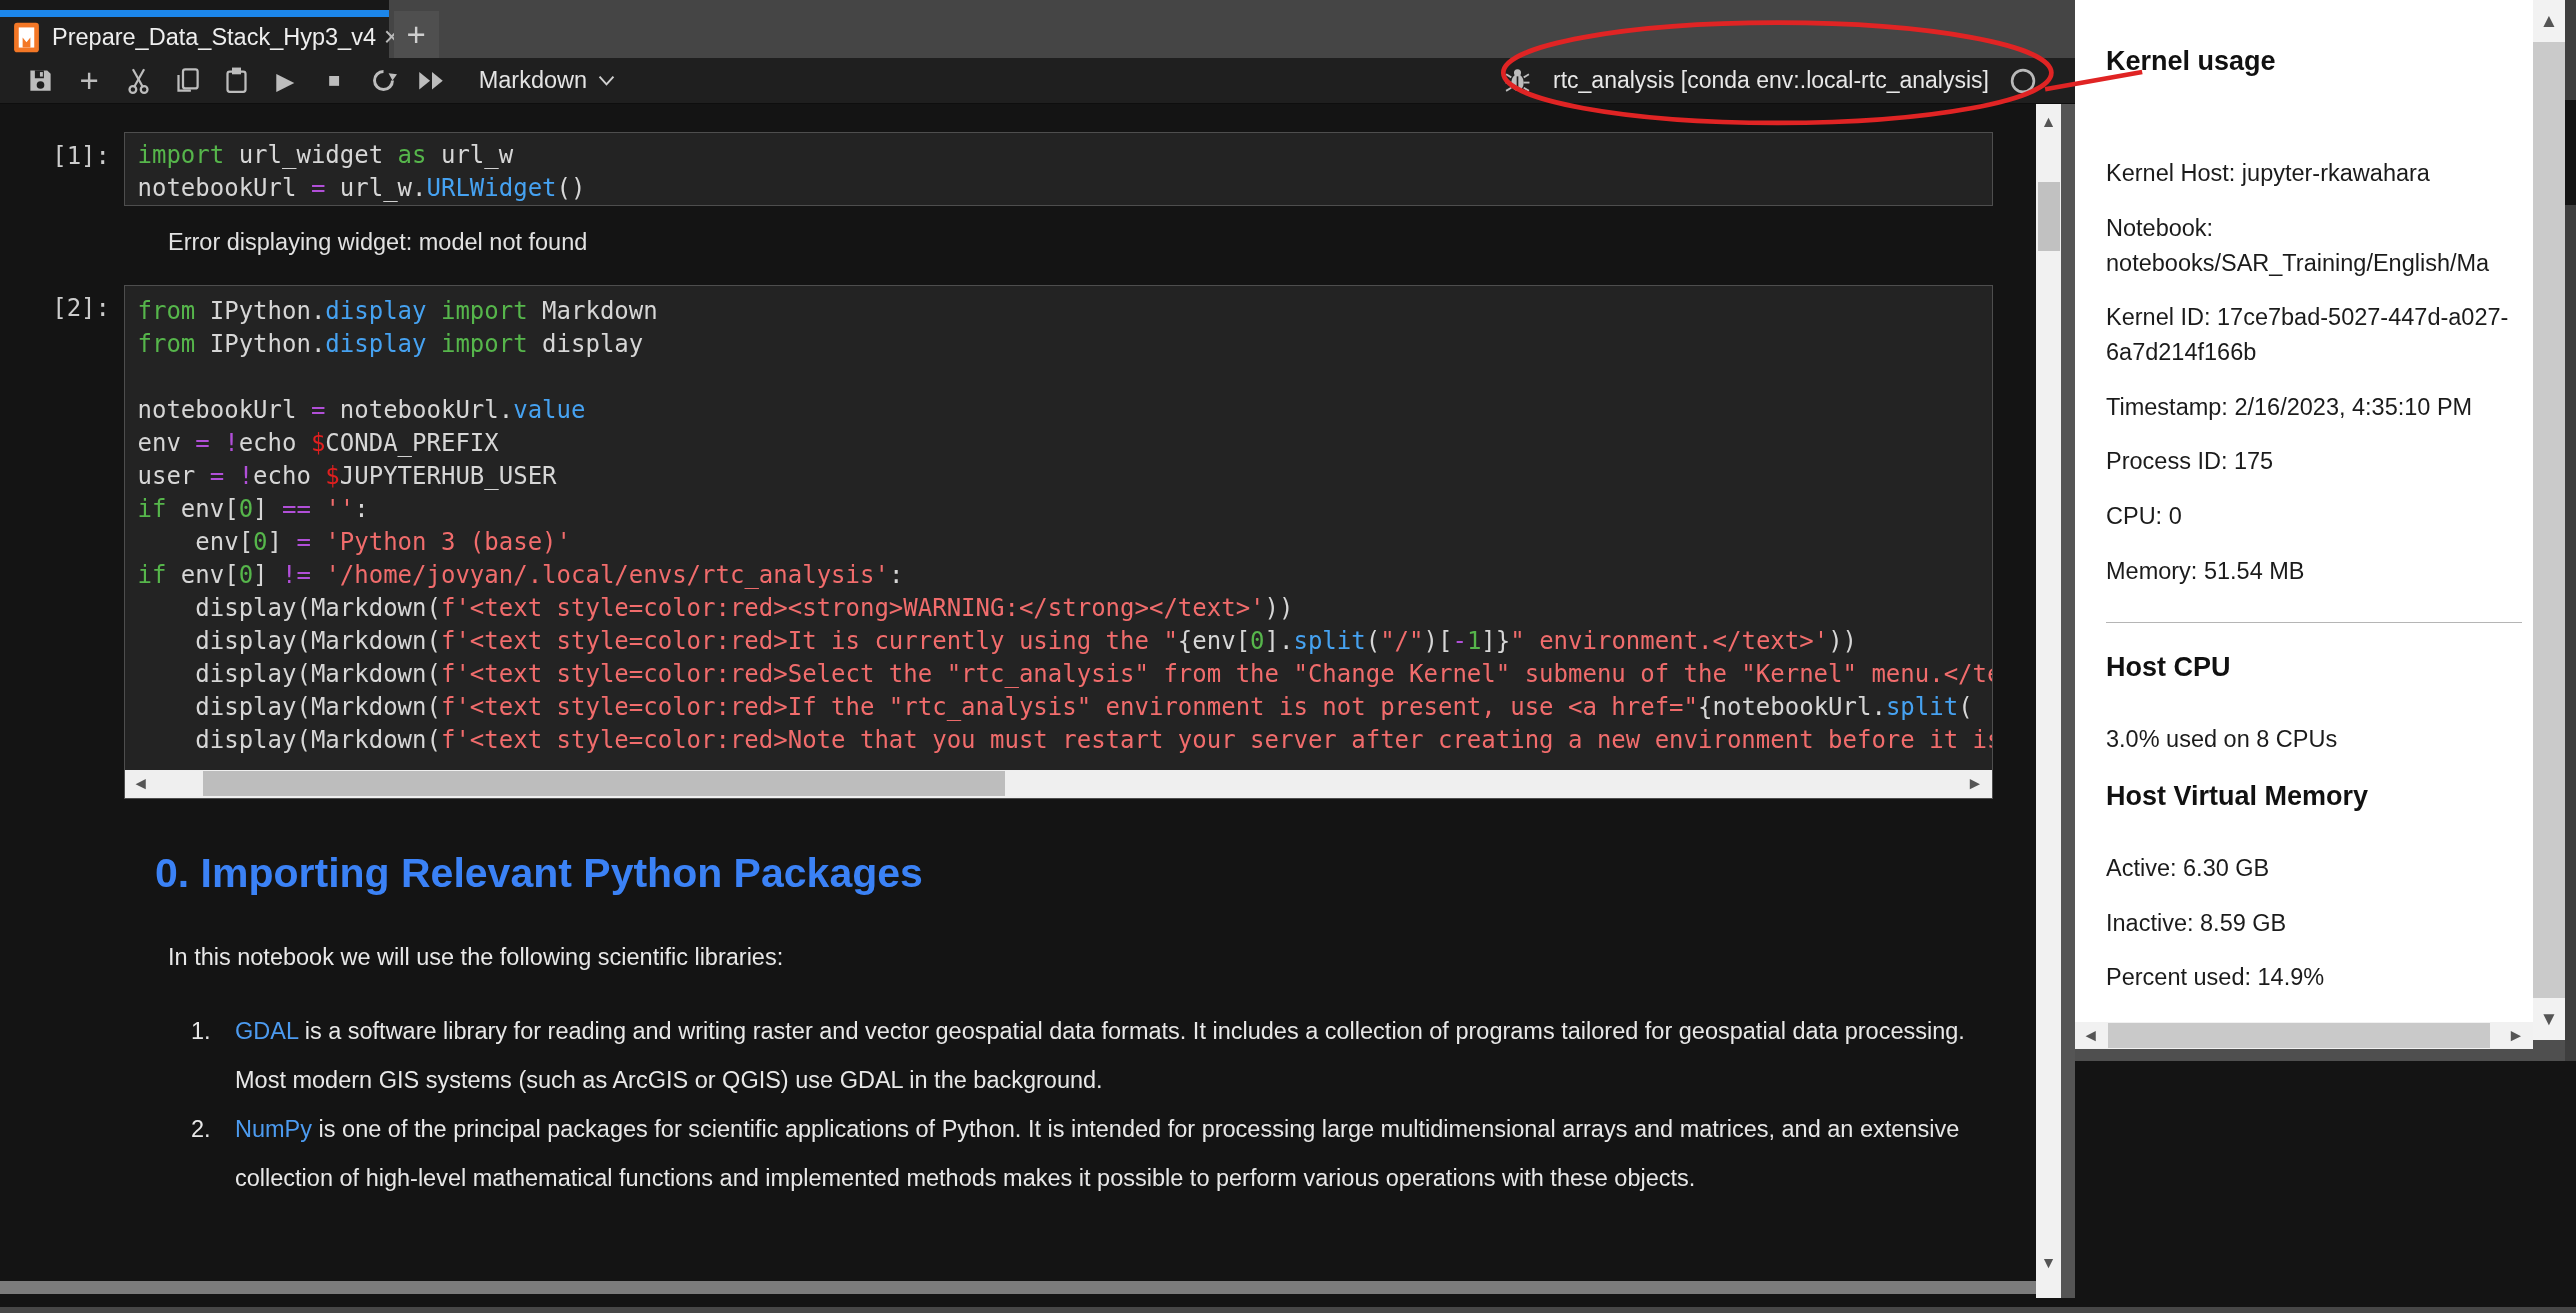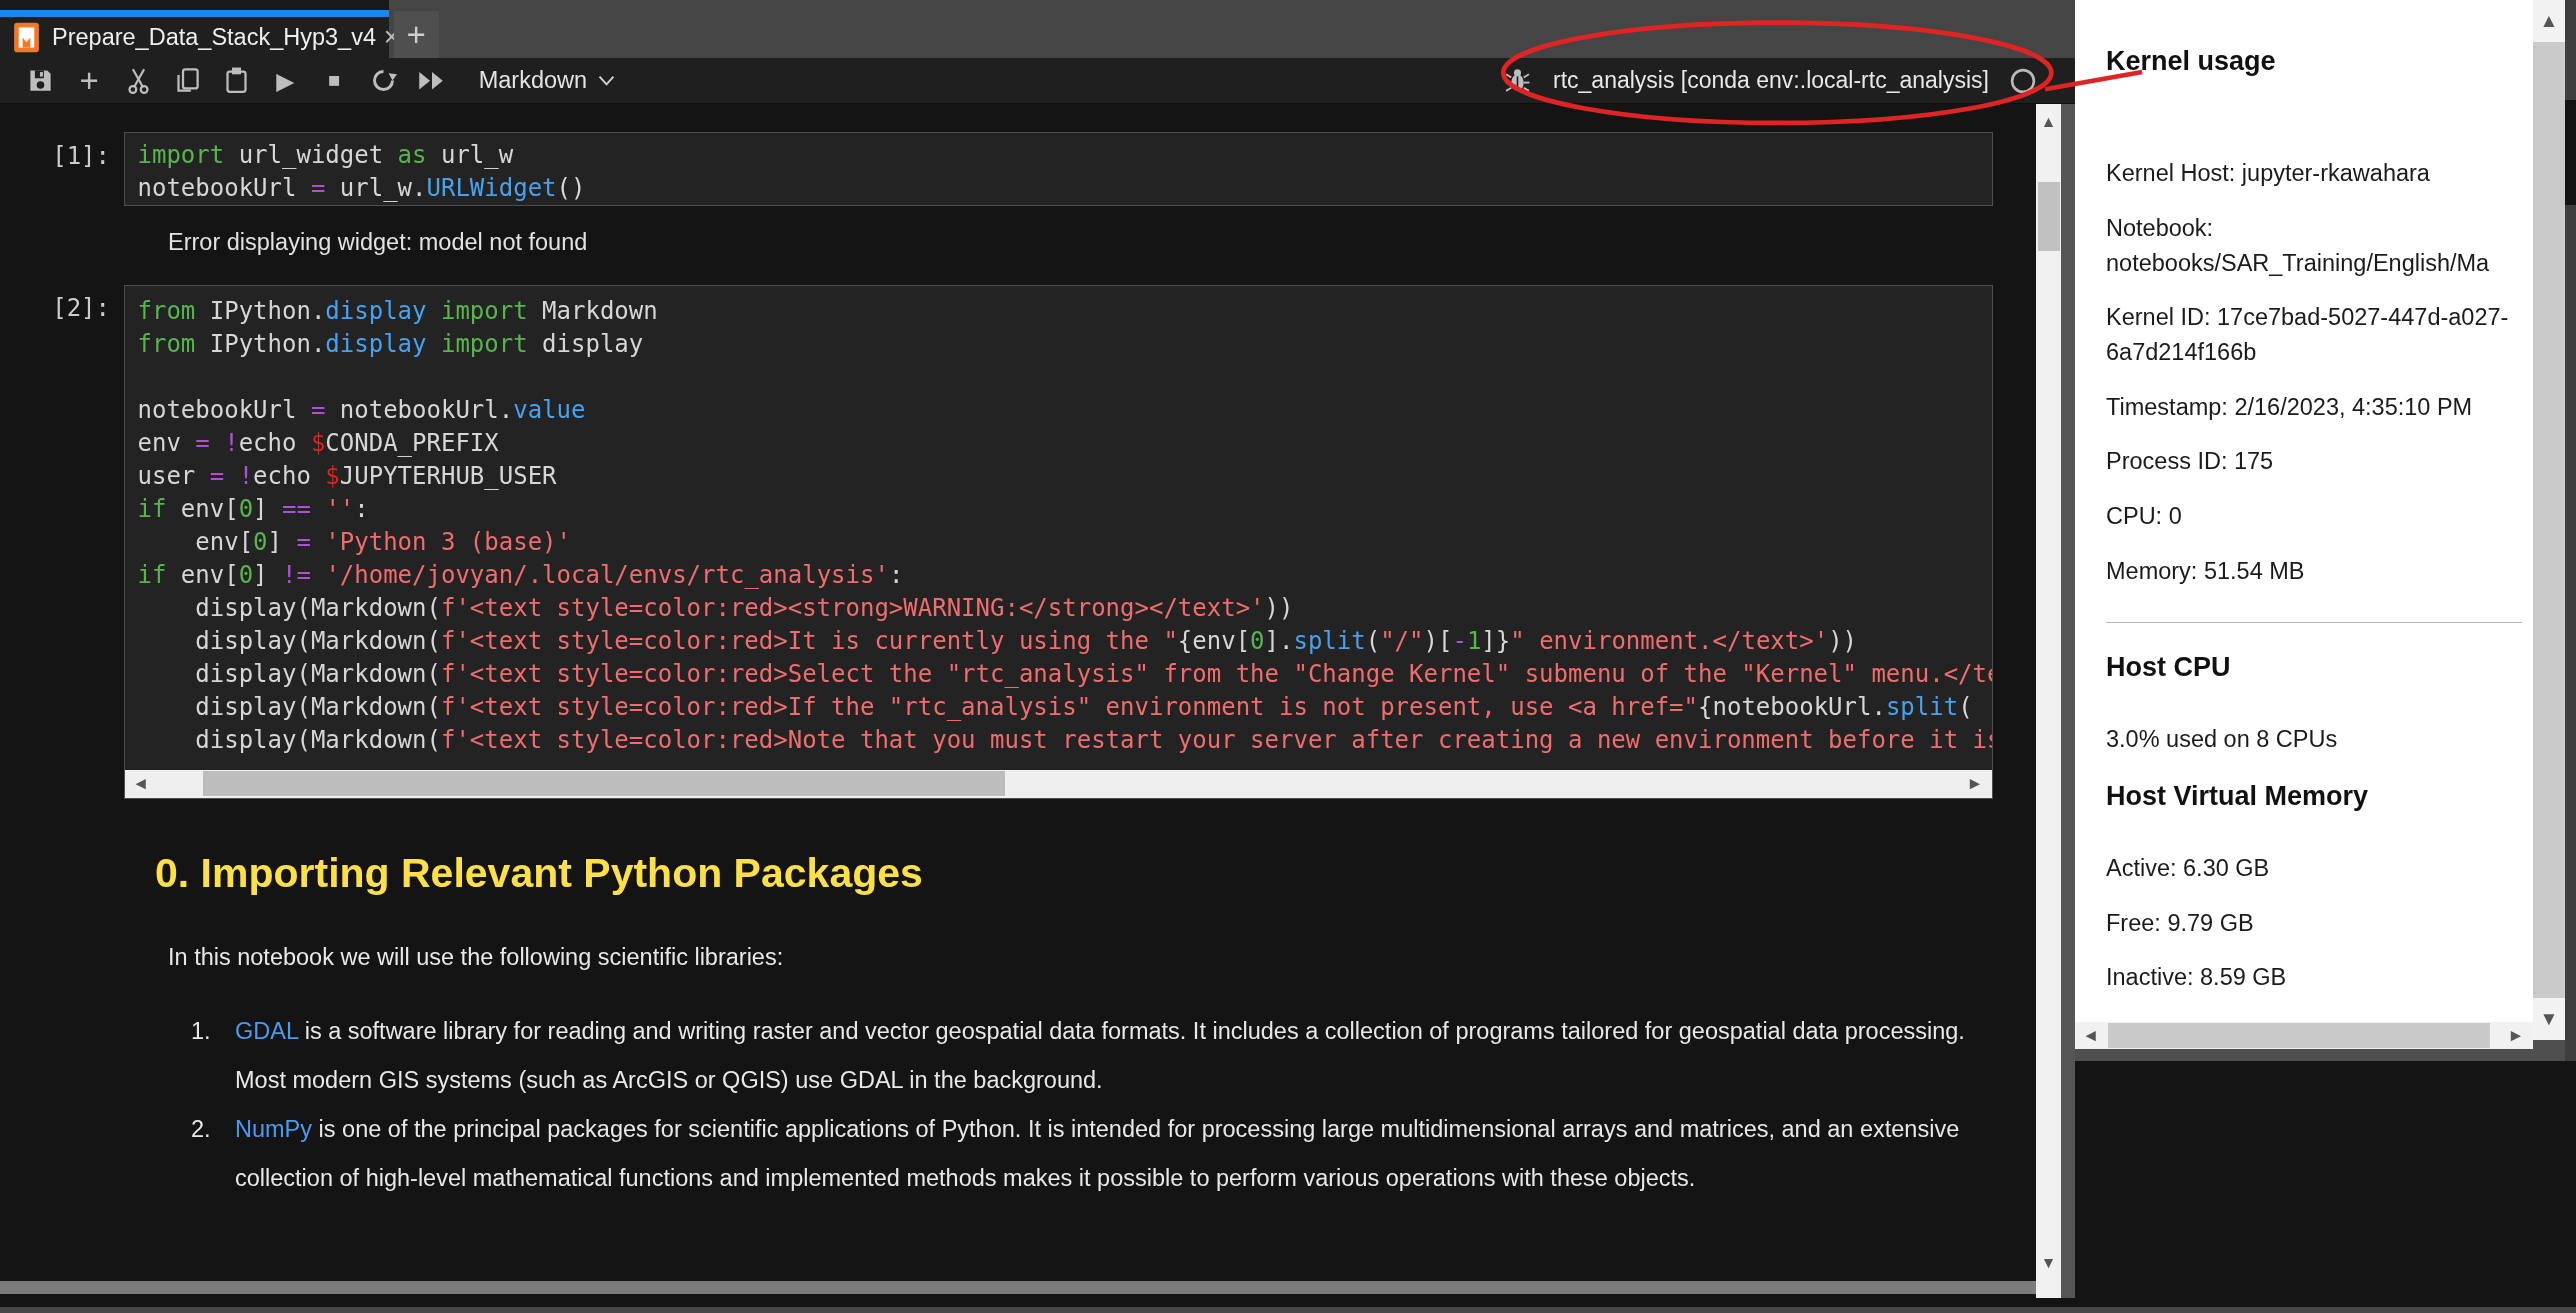--- a/index.html
+++ b/index.html
@@ -56,21 +56,21 @@
   .cellrow.second { margin-top:27px; }
 
   
   .cellhscroll { margin:12.5px 0 0 -12.5px; height:28px; background:#efefef; position:relative; }
   .cellhscroll .thumb { position:absolute; left:78px; top:1.6px; width:802px; height:25px; background:#bdbdbd; }
   .hs-arrow { position:absolute; top:0; width:28px; height:28px; color:#555;
               font-size:17px; display:flex; align-items:center; justify-content:center; }
   .hs-arrow.left { left:1.6px; } .hs-arrow.right { right:3.1px; }
 
   
-  .md-h1 { margin:50px 0 0 155px; color:#fde047; font-size:41px; font-weight:bold; line-height:49px; }
+  .md-h1 { margin:50px 0 0 155px; color:#3b82f6; font-size:41px; font-weight:bold; line-height:49px; }
   .md-intro { margin:44px 0 0 168px; color:#e8e8e8; font-size:23.5px; line-height:31px; }
   .md-list { margin-top:34px; list-style:none; }
   .md-list li { position:relative; margin-left:235px; width:1754px; color:#e8e8e8;
                 font-size:23.5px; line-height:49px; }
   .md-list .num { position:absolute; left:-44px; }
   .md-list a { color:#4c9bf0; text-decoration:none; }
 
   
   .nb-hthumb { position:absolute; left:0; top:1177px; width:2036px; height:13.3px; background:#7c7c7c; }
 
@@ -272,21 +272,20 @@
         <div class="prow">Kernel ID: 17ce7bad-5027-447d-a027-6a7d214f166b</div>
         <div class="prow">Timestamp: 2/16/2023, 4:35:10 PM</div>
         <div class="prow">Process ID: 175</div>
         <div class="prow">CPU: 0</div>
         <div class="prow">Memory: 51.54 MB</div>
         <div class="pdivider"></div>
         <div class="phead">Host CPU</div>
         <div class="prow">3.0% used on 8 CPUs</div>
         <div class="phead">Host Virtual Memory</div>
         <div class="prow">Active: 6.30 GB</div>
-        <div class="prow">Free: 9.79 GB</div>
         <div class="prow">Inactive: 8.59 GB</div>
         <div class="prow">Percent used: 14.9%</div>
         <div class="prow">Total: 30.74 GB</div>
         <div class="prow">Used: 4.14 GB</div>
         <div class="prow">Wired: 0.00 B</div>
       </div>
     <div class="panel-hscroll">
       <span class="hs-arrow left">◄</span>
       <div class="thumb"></div>
       <span class="hs-arrow right">►</span>

